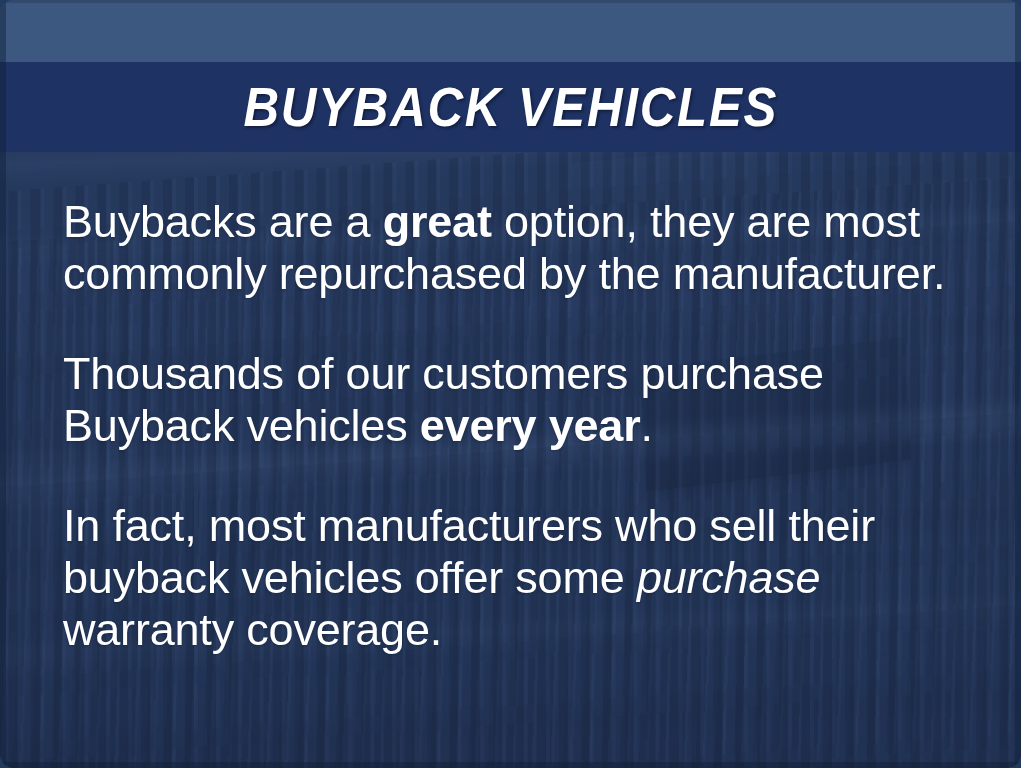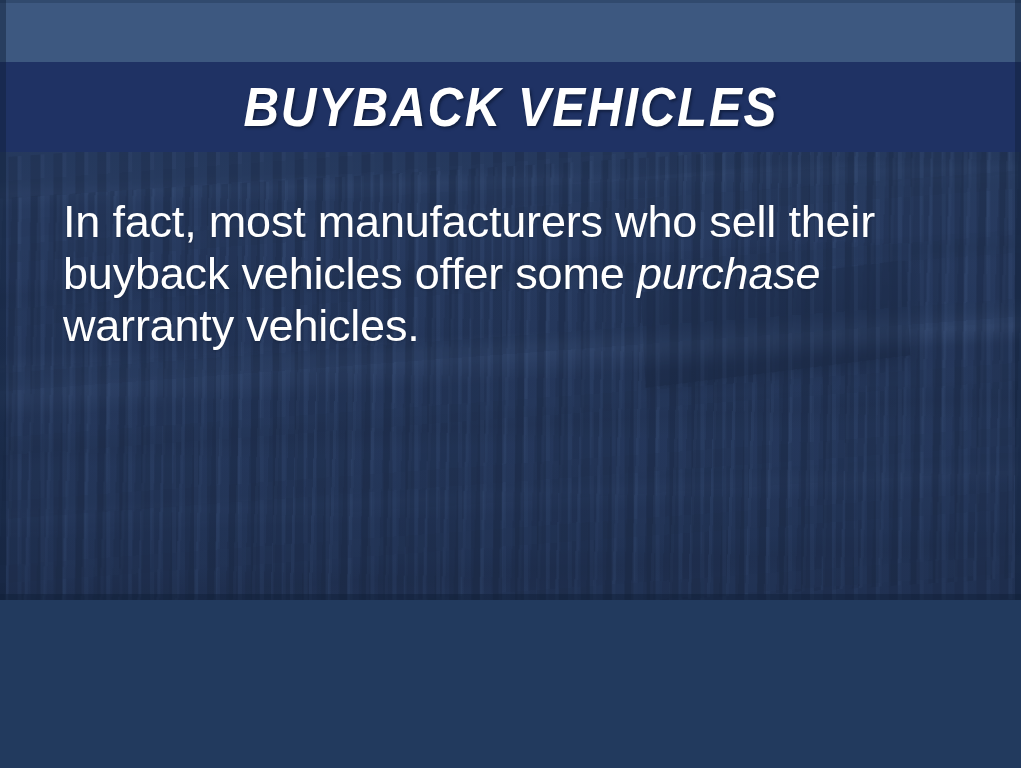--- a/index.html
+++ b/index.html
@@ -8,23 +8,24 @@
     padding: 0;
     background: #223a5e;
   }
   body {
     font-family: "Liberation Sans", sans-serif;
   }
 
   #slide {
     position: relative;
     width: 1021px;
-    height: 600px;
+    height: 768px;
     overflow: hidden;
     background: #3f5578;
+    border-radius: 14px;
   }
 
   
   .bg-photo {
     position: absolute;
     inset: 0;
     overflow: hidden;
     background:
       linear-gradient(180deg,
         #56688c 0%,
@@ -225,21 +226,23 @@
   </div>
   <div class="bg-overlay"></div>
   <div class="bg-tint"></div>
 
   <div class="band-top"></div>
   <div class="band-title">
     <div class="slide-title">BUYBACK VEHICLES</div>
   </div>
 
   <div class="body-copy">
-    <p class="para"><span>In fact, most manufacturers who sell their buyback vehicles offer some </span><i>purchase</i><span> warranty vehicles.</span></p>
+    <p class="para"><span>Buybacks are a </span><b>great</b><span> option, they are most commonly repurchased by the manufacturer.</span></p>
+    <p class="para"><span>Thousands of our customers purchase Buyback vehicles </span><b>every year</b><span>.</span></p>
+    <p class="para"><span>In fact, most manufacturers who sell their buyback vehicles offer some </span><i>purchase</i><span> warranty coverage.</span></p>
   </div>
 
   <div class="edge-top"></div>
   <div class="edge-left"></div>
   <div class="edge-right"></div>
   <div class="edge-bottom"></div>
 
 </div>
 
 </body></html>

